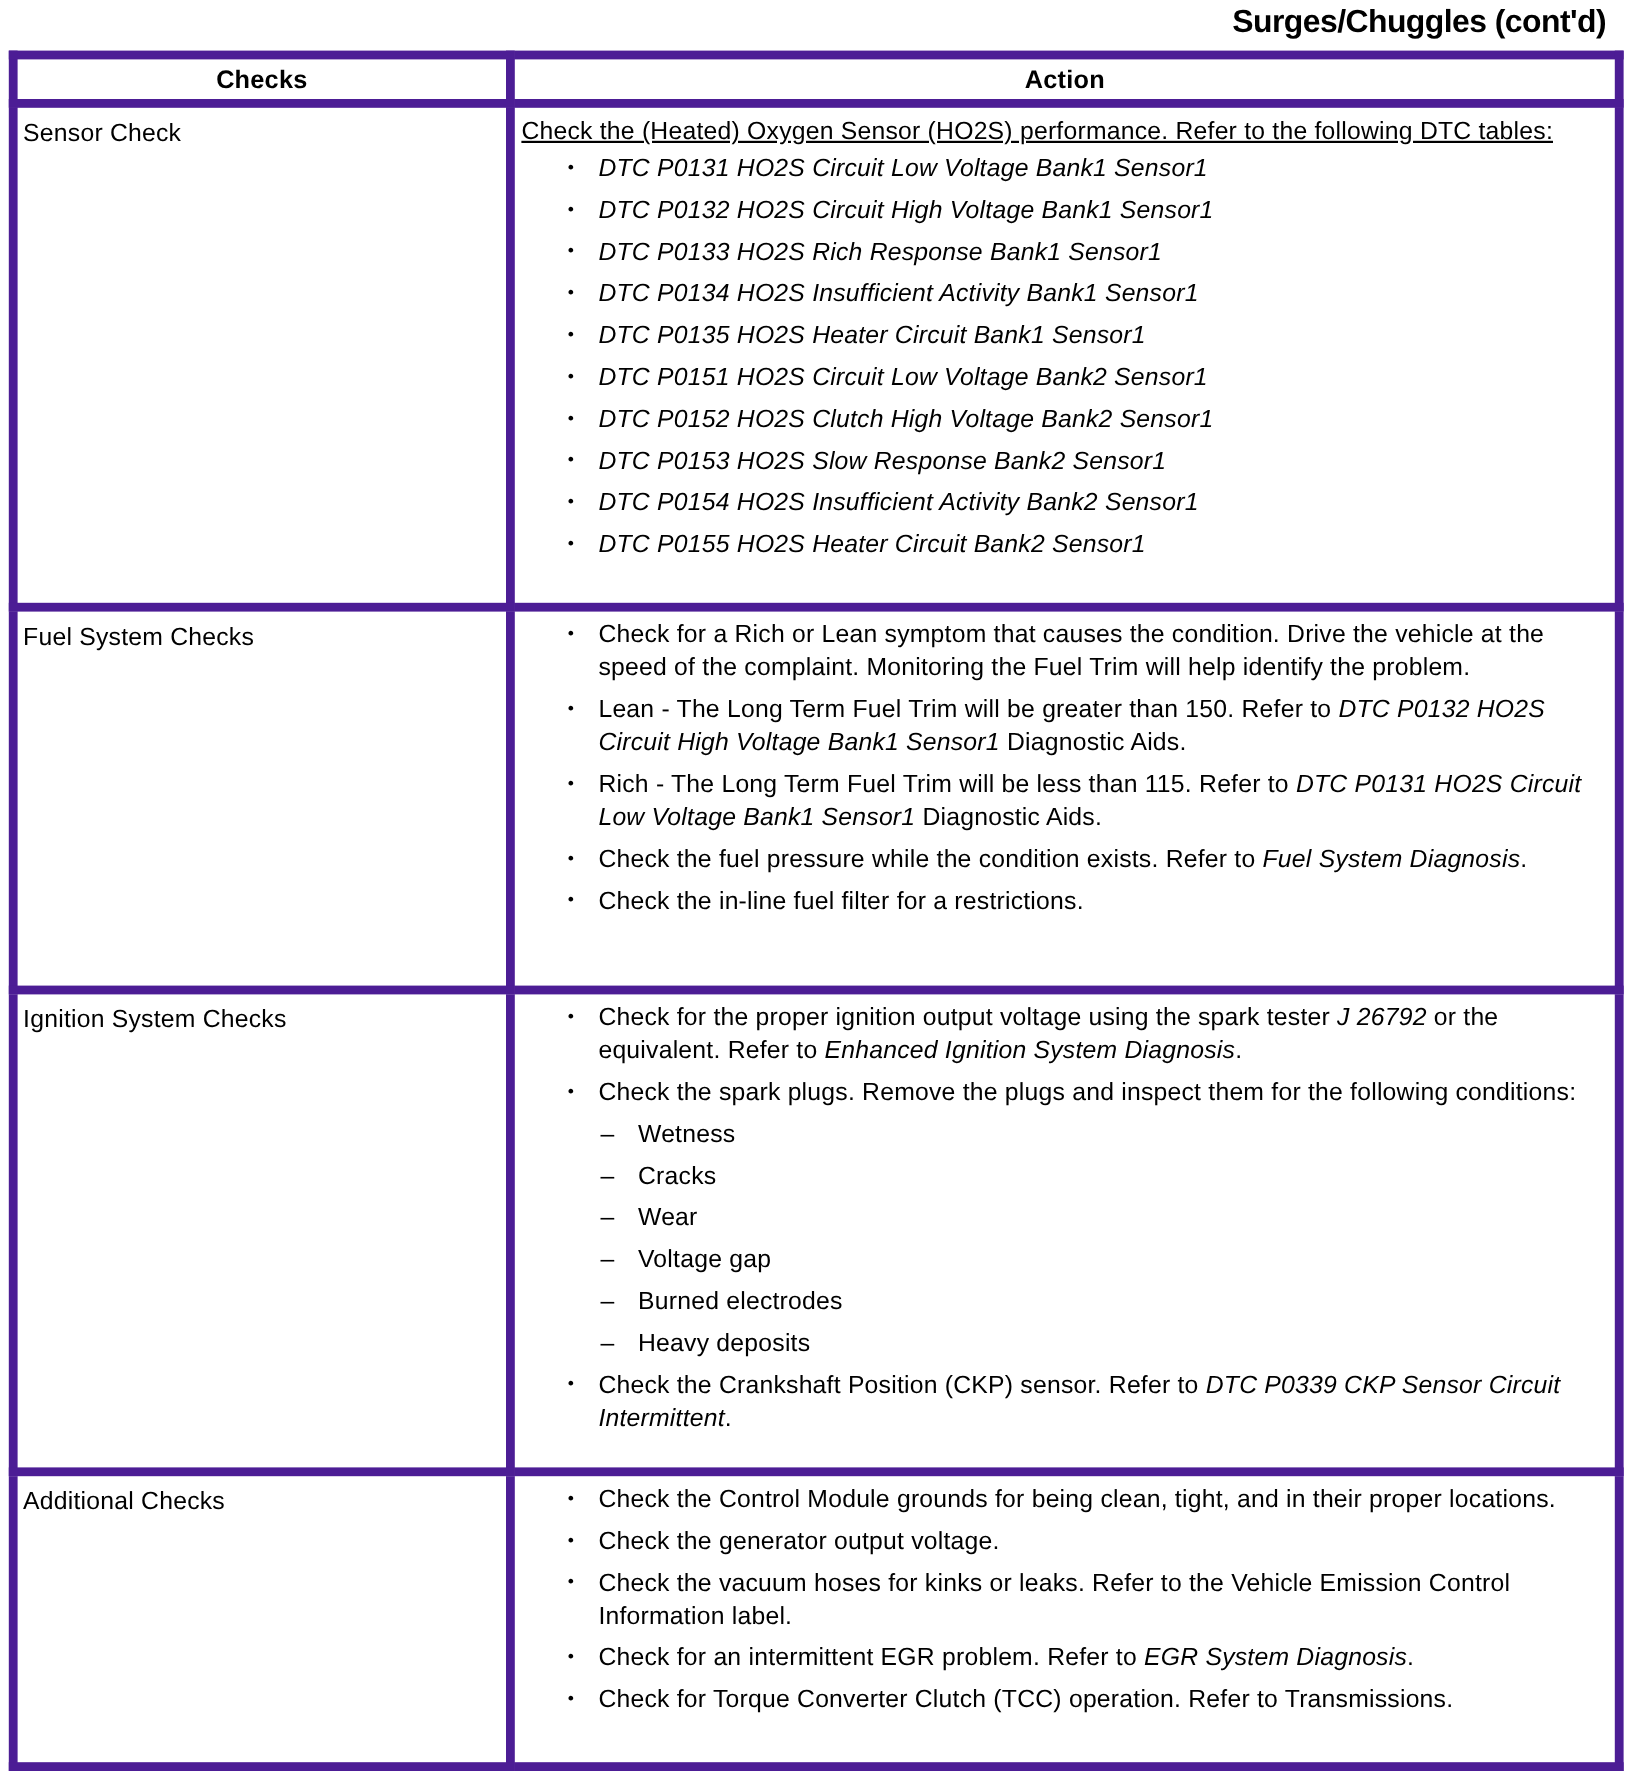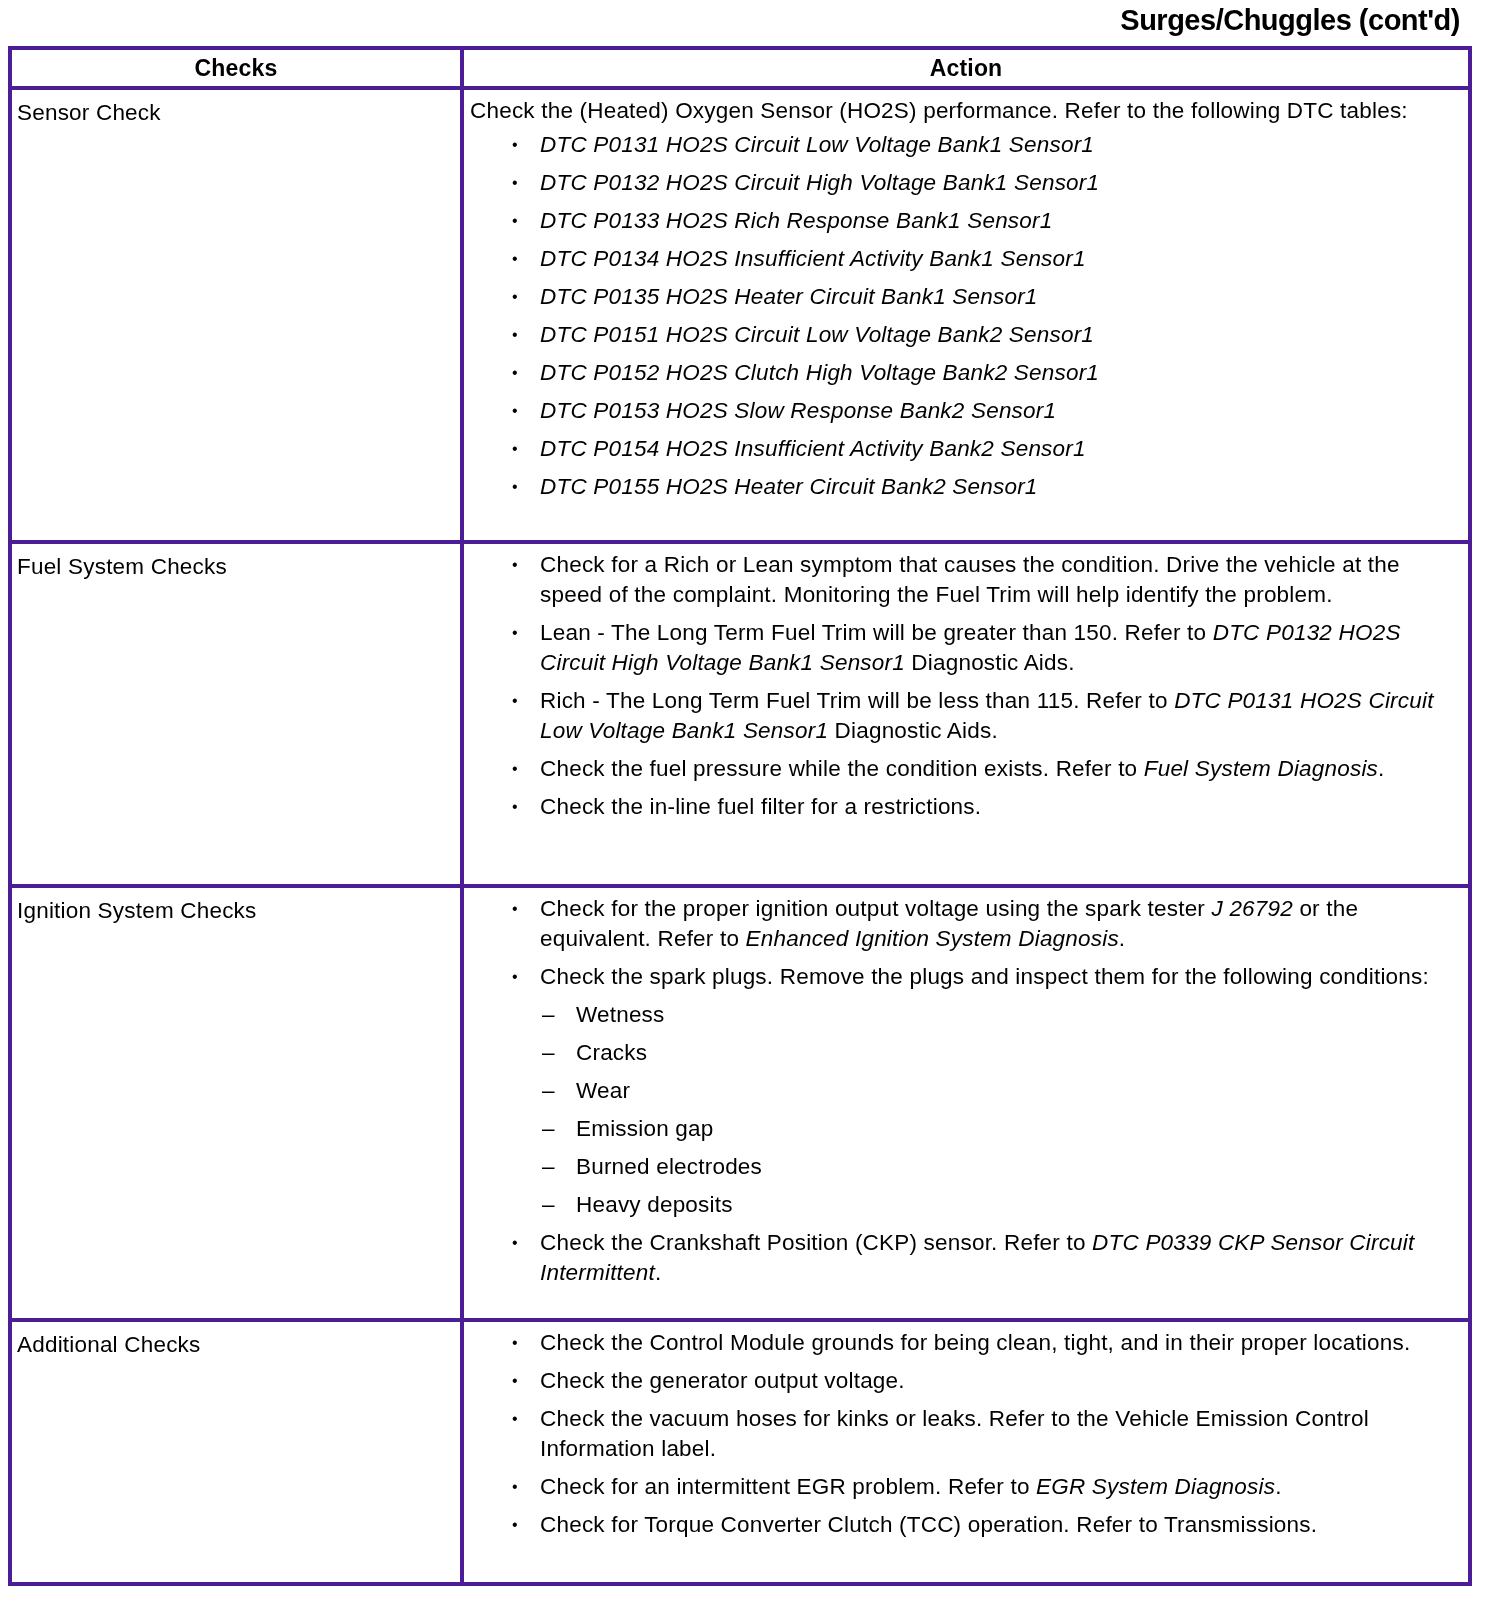--- a/index.html
+++ b/index.html
@@ -31,21 +31,21 @@
       top: 46px;
       left: 8px;
       width: 1460px;
       border-collapse: collapse;
       table-layout: fixed;
       font-size: 22.5px;
       letter-spacing: 0.2px;
     }
     table.checks-table th,
     table.checks-table td {
-      border: 4px solid #4c1d95;
+      border: 8px solid #4c1d95;
       vertical-align: top;
     }
     table.checks-table th {
       font-weight: bold;
       font-size: 23px;
       height: 36px;
       padding: 0;
       text-align: center;
       vertical-align: middle;
     }
@@ -54,20 +54,21 @@
     td.check-name {
       padding: 8px 4px 0 5px;
       line-height: 30px;
     }
     td.action-cell {
       padding: 6px 8px 4px 6px;
     }
     .intro {
       line-height: 30px;
       margin: 0 0 4px 0;
+      text-decoration: underline;
     }
     ul.bullets {
       list-style: none;
       margin: 0;
       padding: 0 0 0 38px;
     }
     ul.bullets > li {
       position: relative;
       padding-left: 32px;
       line-height: 30px;
@@ -159,21 +160,21 @@
     <tr class="row-ignition">
       <td class="check-name">Ignition System Checks</td>
       <td class="action-cell">
         <ul class="bullets">
           <li><span class="bullet-mark">•</span><span>Check for the proper ignition output voltage using the spark tester </span><span class="it">J 26792</span><span> or the equivalent. Refer to </span><span class="it">Enhanced Ignition System Diagnosis</span><span>.</span></li>
           <li><span class="bullet-mark">•</span><span>Check the spark plugs. Remove the plugs and inspect them for the following conditions:</span>
             <ul class="dashes">
               <li><span class="dash-mark">–</span><span>Wetness</span></li>
               <li><span class="dash-mark">–</span><span>Cracks</span></li>
               <li><span class="dash-mark">–</span><span>Wear</span></li>
-              <li><span class="dash-mark">–</span><span>Emission gap</span></li>
+              <li><span class="dash-mark">–</span><span>Voltage gap</span></li>
               <li><span class="dash-mark">–</span><span>Burned electrodes</span></li>
               <li><span class="dash-mark">–</span><span>Heavy deposits</span></li>
             </ul>
           </li>
           <li><span class="bullet-mark">•</span><span>Check the Crankshaft Position (CKP) sensor. Refer to </span><span class="it">DTC P0339 CKP Sensor Circuit Intermittent</span><span>.</span></li>
         </ul>
       </td>
     </tr>
 
     <tr class="row-additional">

